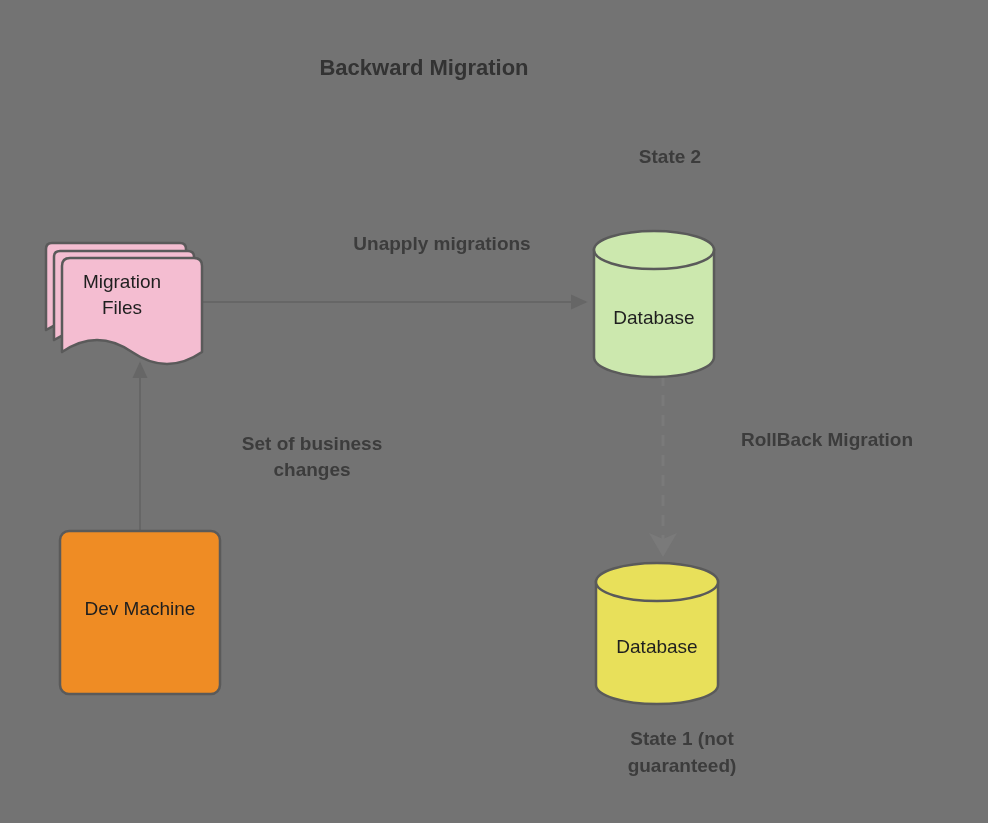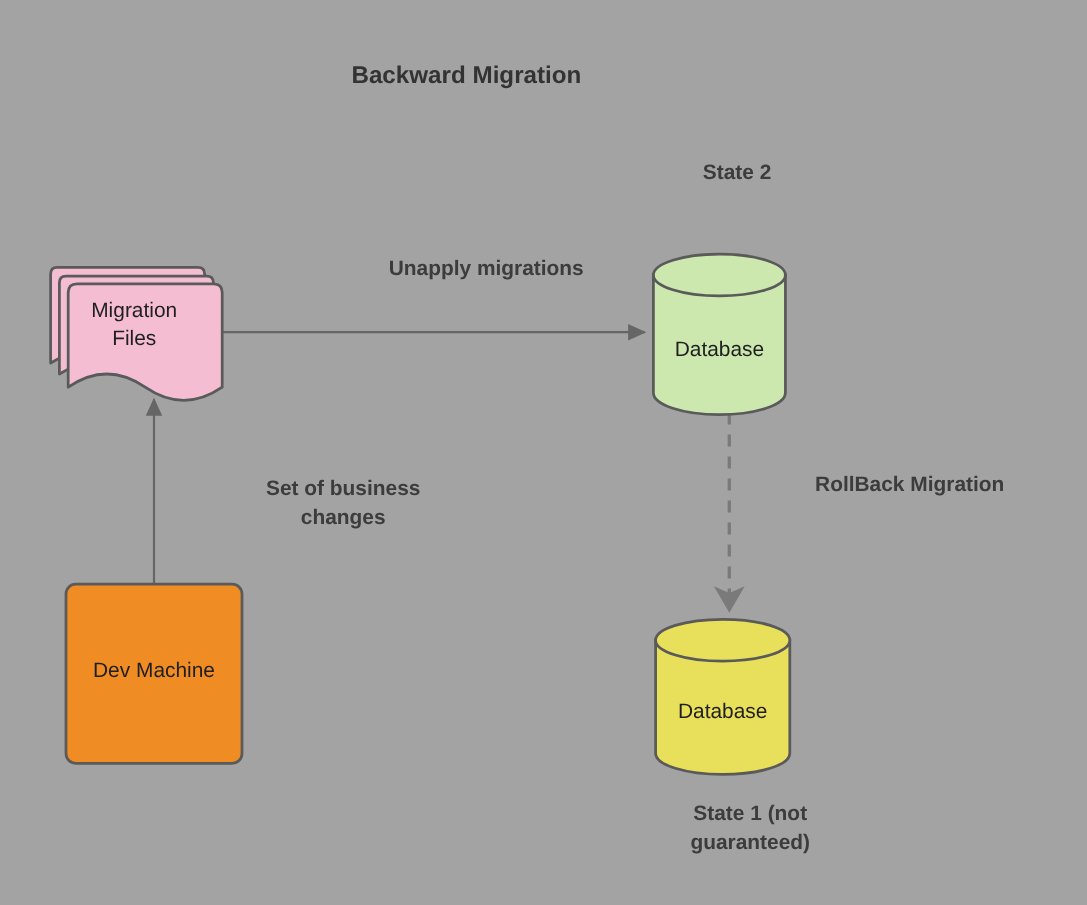--- a/index.html
+++ b/index.html
@@ -10,21 +10,21 @@
   body {
     width: 988px;
     height: 823px;
     overflow: hidden;
     font-family: "Liberation Sans", sans-serif;
   }
   #canvas {
     position: relative;
     width: 988px;
     height: 823px;
-    background: #a3a3a3;
+    background: #737373;
   }
   svg#diagram {
     position: absolute;
     left: 0;
     top: 0;
     width: 988px;
     height: 823px;
   }
   .lbl-bold {
     font-family: "Liberation Sans", sans-serif;

